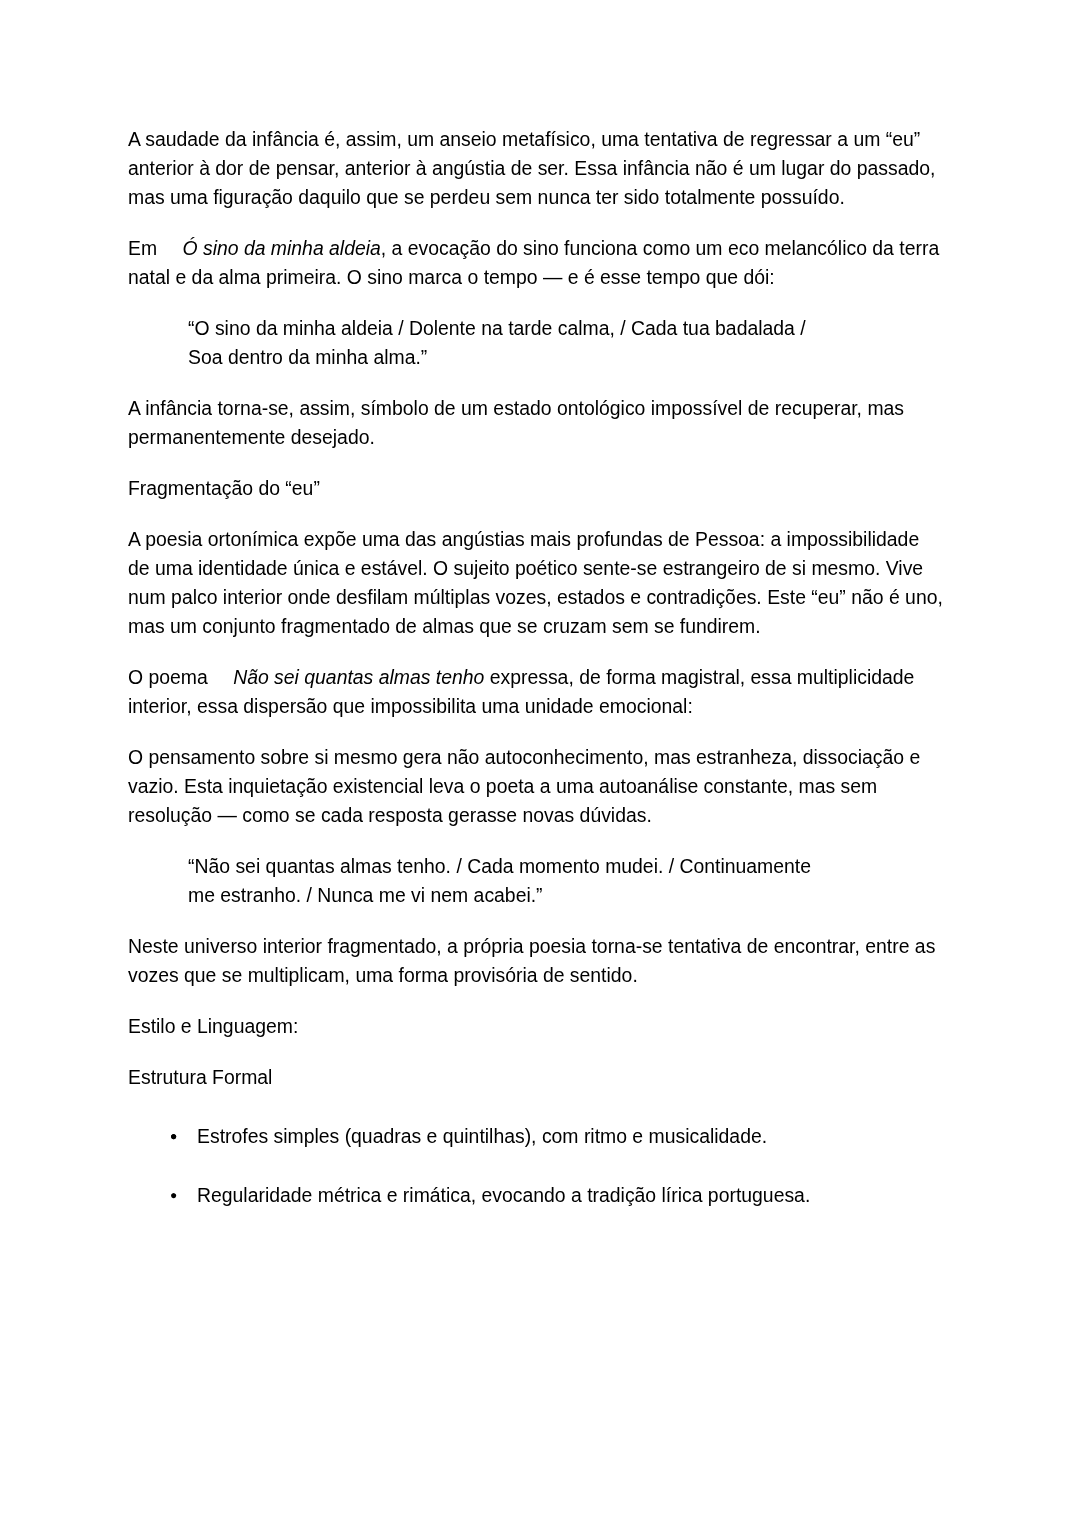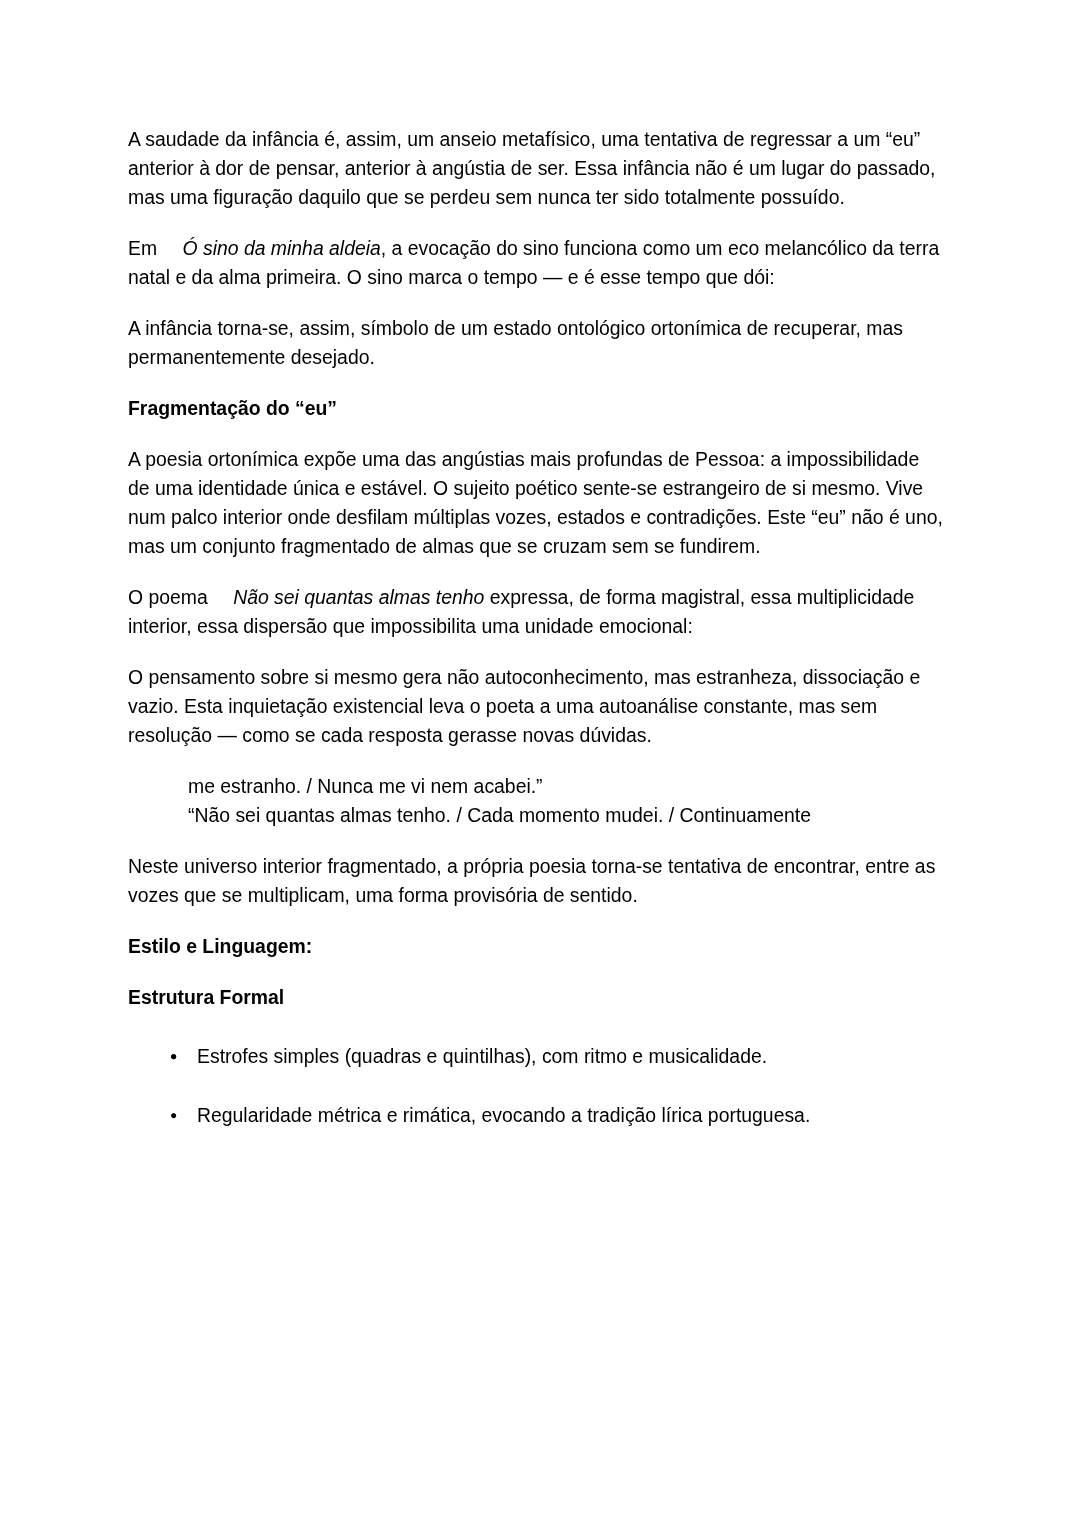--- a/index.html
+++ b/index.html
@@ -28,21 +28,21 @@
   }
   .quote {
     font-size: 19.4px;
     line-height: 29px;
     margin: 0 0 22px 0;
     padding-left: 60px;
   }
   .heading {
     font-size: 19.4px;
     line-height: 29px;
-    font-weight: bold;
+    font-weight: normal;
     margin: 0 0 22px 0;
   }
   .heading-extra-top {
     margin-top: 12px;
   }
   ul.bullet-list {
     list-style: none;
     margin: 0;
     padding: 0;
   }
@@ -64,34 +64,38 @@
 </style>
 </head>
 <body>
 
 <div class="page">
 
   <p class="para">A saudade da infância é, assim, um anseio metafísico, uma tentativa de regressar a um “eu” anterior à dor de pensar, anterior à angústia de ser. Essa infância não é um lugar do passado, mas uma figuração daquilo que se perdeu sem nunca ter sido totalmente possuído.</p>
 
   <p class="para"><span>Em </span><em>Ó sino da minha aldeia</em><span>, a evocação do sino funciona como um eco melancólico da terra natal e da alma primeira. O sino marca o tempo — e é esse tempo que dói:</span></p>
 
+  <div class="quote">
+    <div>“O sino da minha aldeia / Dolente na tarde calma, / Cada tua badalada /</div>
+    <div>Soa dentro da minha alma.”</div>
+  </div>
 
-  <p class="para">A infância torna-se, assim, símbolo de um estado ontológico ortonímica de recuperar, mas permanentemente desejado.</p>
+  <p class="para">A infância torna-se, assim, símbolo de um estado ontológico impossível de recuperar, mas permanentemente desejado.</p>
 
   <h3 class="heading">Fragmentação do “eu”</h3>
 
   <p class="para">A poesia ortonímica expõe uma das angústias mais profundas de Pessoa: a impossibilidade de uma identidade única e estável. O sujeito poético sente-se estrangeiro de si mesmo. Vive num palco interior onde desfilam múltiplas vozes, estados e contradições. Este “eu” não é uno, mas um conjunto fragmentado de almas que se cruzam sem se fundirem.</p>
 
   <p class="para"><span>O poema </span><em>Não sei quantas almas tenho</em><span> expressa, de forma magistral, essa multiplicidade interior, essa dispersão que impossibilita uma unidade emocional:</span></p>
 
   <p class="para">O pensamento sobre si mesmo gera não autoconhecimento, mas estranheza, dissociação e vazio. Esta inquietação existencial leva o poeta a uma autoanálise constante, mas sem resolução — como se cada resposta gerasse novas dúvidas.</p>
 
   <div class="quote">
+    <div>“Não sei quantas almas tenho. / Cada momento mudei. / Continuamente</div>
     <div>me estranho. / Nunca me vi nem acabei.”</div>
-    <div>“Não sei quantas almas tenho. / Cada momento mudei. / Continuamente</div>
   </div>
 
   <p class="para">Neste universo interior fragmentado, a própria poesia torna-se tentativa de encontrar, entre as vozes que se multiplicam, uma forma provisória de sentido.</p>
 
   <h3 class="heading heading-extra-top">Estilo e Linguagem:</h3>
 
   <h3 class="heading">Estrutura Formal</h3>
 
   <ul class="bullet-list">
     <li>

